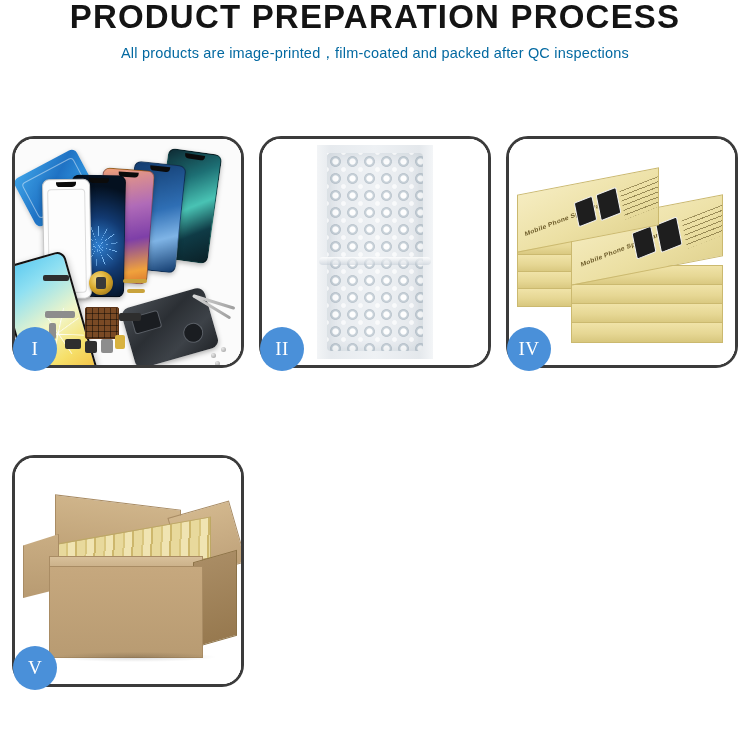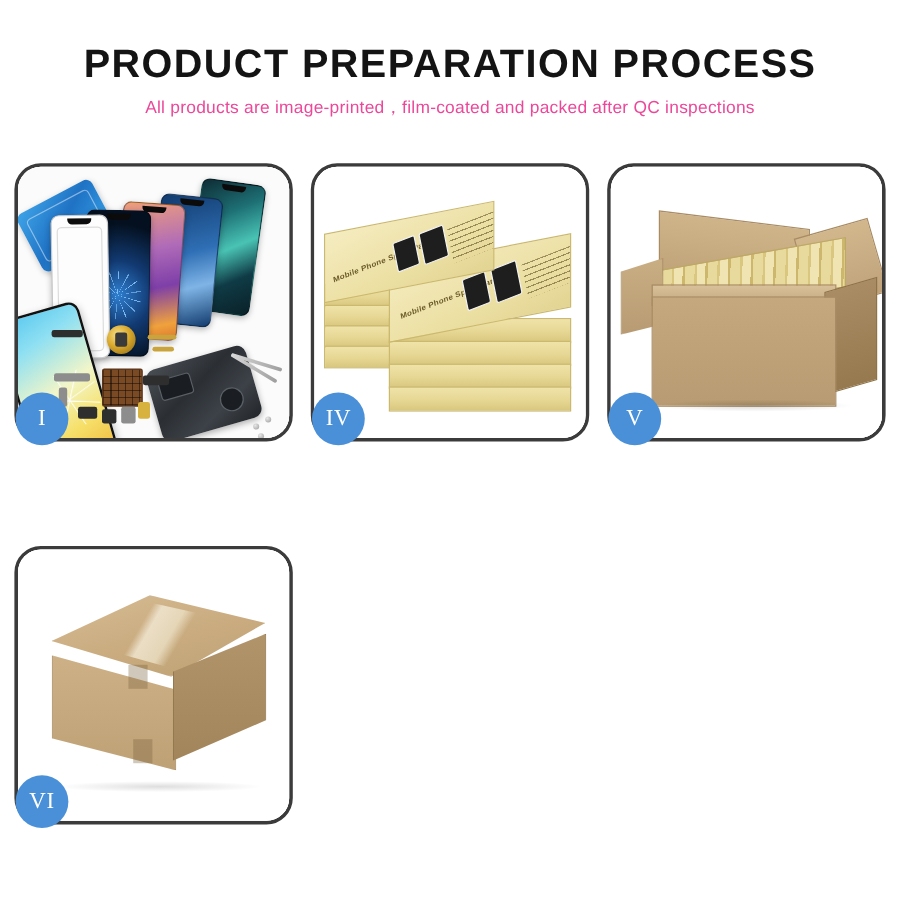--- a/index.html
+++ b/index.html
@@ -12,34 +12,33 @@
     height: 750px;
     font-family: "Liberation Sans", sans-serif;
     color: #111111;
     overflow: hidden;
     position: relative;
   }
 
   
   .header {
     text-align: center;
-    padding-top: 36px;
   }
   .page-title {
     font-size: 33px;
     font-weight: 700;
     letter-spacing: 1.2px;
     color: #141414;
     line-height: 1.05;
     white-space: nowrap;
   }
   .page-subtitle {
     font-size: 14.5px;
     font-weight: 400;
-    color: #ec4899;
+    color: #0369a1;
     margin-top: 9px;
     letter-spacing: 0.2px;
     white-space: nowrap;
   }
 
   
   .panel-grid {
     position: absolute;
     left: 12px;
     top: 136px;
@@ -470,20 +469,30 @@
         <div class="part dark" style="left:104px; top:174px; width:22px; height:8px;"></div>
         <div class="screw" style="left:196px; top:214px;"></div>
         <div class="screw" style="left:206px; top:208px;"></div>
         <div class="screw" style="left:200px; top:222px;"></div>
         <div class="tweezers"></div>
       </div>
     </div>
     <div class="badge">I</div>
   </div>
 
+  <div class="panel">
+    <div class="panel-inner">
+      <div class="scene2">
+        <div class="wrap-strip"></div>
+        <div class="bubbles"></div>
+        <div class="wrap-seam"></div>
+      </div>
+    </div>
+    <div class="badge">II</div>
+  </div>
 
 
   <div class="panel">
     <div class="panel-inner">
       <div class="scene4">
         <div class="stack">
 
           <div class="sbox" style="left:2px;  top:84px;  width:126px; height:17px;"></div>
           <div class="sbox" style="left:2px;  top:101px; width:126px; height:17px;"></div>
           <div class="sbox" style="left:2px;  top:118px; width:126px; height:17px;"></div>
@@ -522,28 +531,14 @@
         <div class="c-flap-left"></div>
         <div class="c-rim"></div>
         <div class="c-side"></div>
         <div class="c-body"></div>
         <div class="c-shadow"></div>
       </div>
     </div>
     <div class="badge">V</div>
   </div>
 
-  <div class="panel">
-    <div class="panel-inner">
-      <div class="scene6">
-        <div class="s-top"></div>
-        <div class="s-tape"></div>
-        <div class="s-left"></div>
-        <div class="s-right"></div>
-        <div class="s-notch" style="left:92px; top:96px;"></div>
-        <div class="s-notch" style="left:96px; top:158px;"></div>
-        <div class="s-shadow"></div>
-      </div>
-    </div>
-    <div class="badge">VI</div>
-  </div>
 
 </div>
 
 </body></html>

